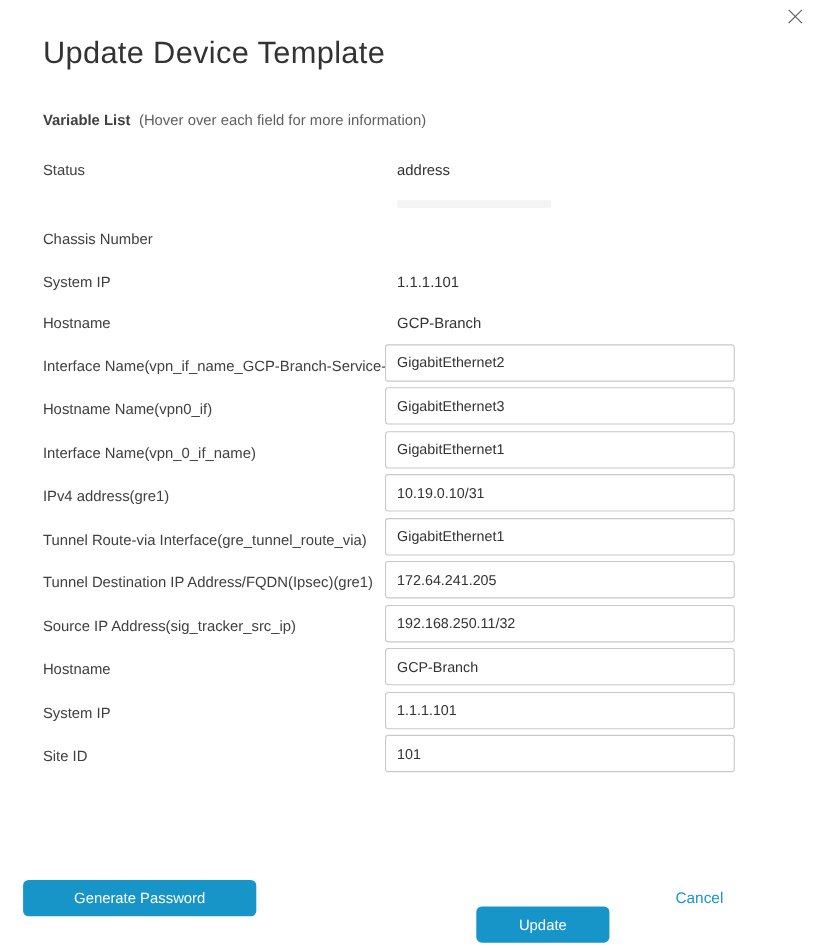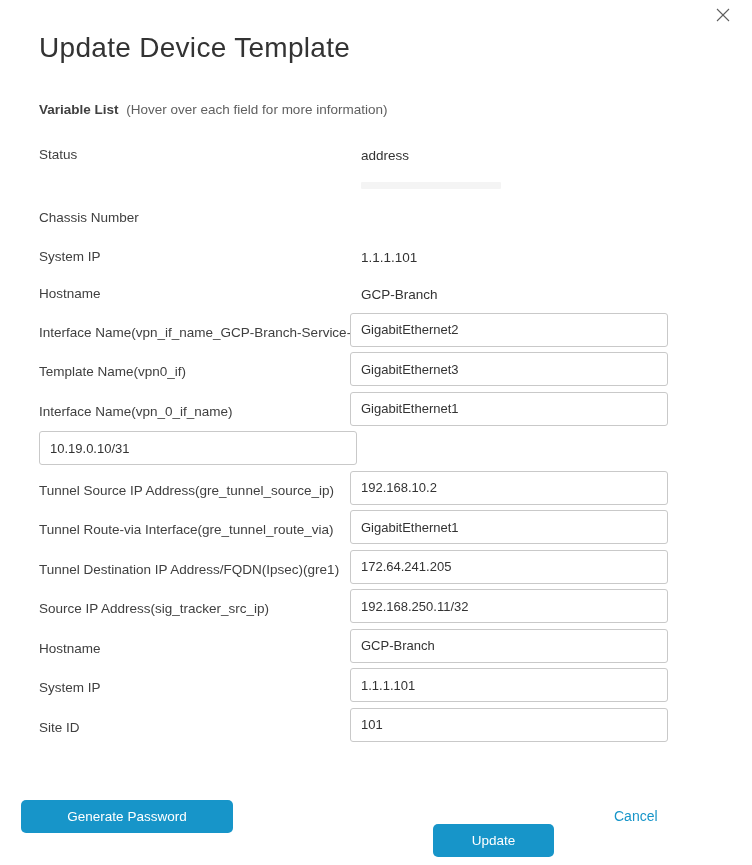--- a/index.html
+++ b/index.html
@@ -129,37 +129,34 @@
       <span class="lbl">Hostname</span>
       <span class="val"><span class="static-val">GCP-Branch</span></span>
     </div>
 
     <div class="row kind-input">
       <span class="lbl">Interface Name(vpn_if_name_GCP-Branch-Service-</span>
       <span class="val"><input type="text" aria-label="Interface Name(vpn_if_name_GCP-Branch-Service-" value="GigabitEthernet2" style=""></span>
     </div>
 
     <div class="row kind-input">
-      <span class="lbl">Template Name(vpn0_if)</span>
+      <span class="lbl">Hostname Name(vpn0_if)</span>
       <span class="val"><input type="text" aria-label="Interface Name(vpn0_if)" value="GigabitEthernet3" style=""></span>
     </div>
 
     <div class="row kind-input">
       <span class="lbl">Interface Name(vpn_0_if_name)</span>
       <span class="val"><input type="text" aria-label="Interface Name(vpn_0_if_name)" value="GigabitEthernet1" style=""></span>
     </div>
 
     <div class="row kind-input">
+      <span class="lbl">IPv4 address(gre1)</span>
       <span class="val"><input type="text" aria-label="IPv4 address(gre1)" value="10.19.0.10/31" style=""></span>
     </div>
 
-    <div class="row kind-input">
-      <span class="lbl">Tunnel Source IP Address(gre_tunnel_source_ip)</span>
-      <span class="val"><input type="text" aria-label="Tunnel Source IP Address(gre_tunnel_source_ip)" value="192.168.10.2" style=""></span>
-    </div>
 
     <div class="row kind-input">
       <span class="lbl">Tunnel Route-via Interface(gre_tunnel_route_via)</span>
       <span class="val"><input type="text" aria-label="Tunnel Route-via Interface(gre_tunnel_route_via)" value="GigabitEthernet1" style=""></span>
     </div>
 
     <div class="row kind-input">
       <span class="lbl">Tunnel Destination IP Address/FQDN(Ipsec)(gre1)</span>
       <span class="val"><input type="text" aria-label="Tunnel Destination IP Address/FQDN(Ipsec)(gre1)" value="172.64.241.205" style=""></span>
     </div>

